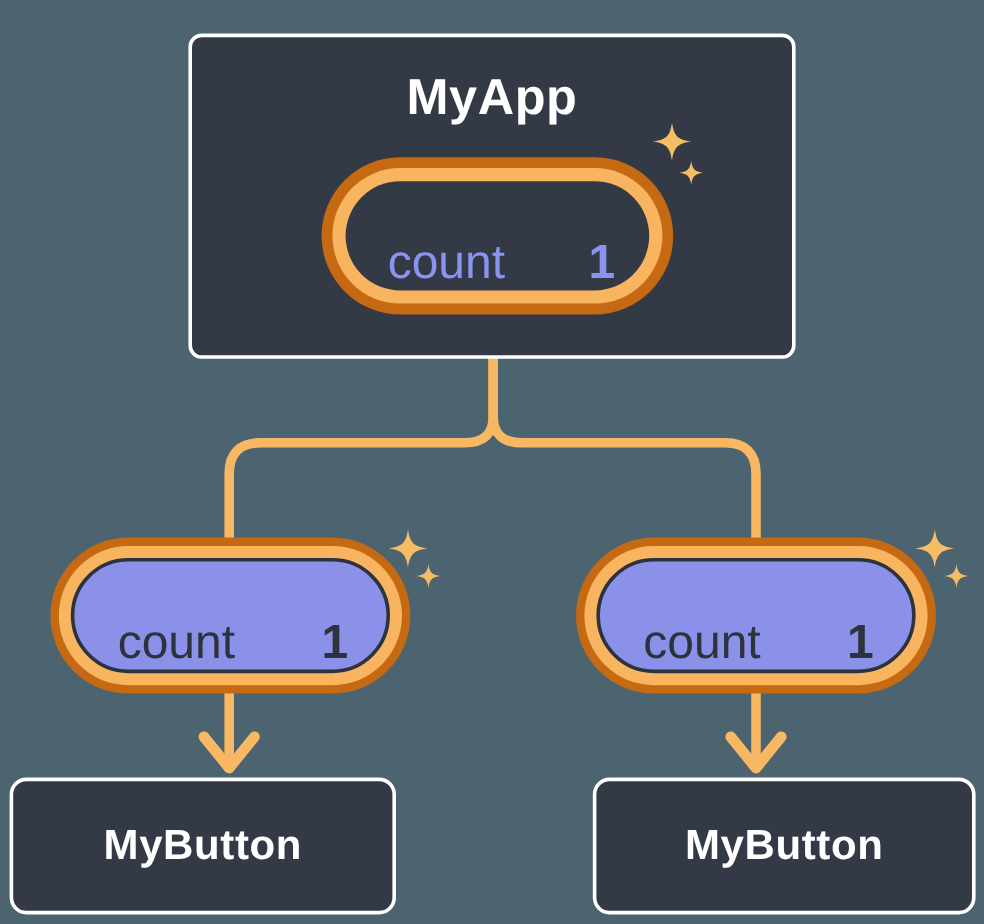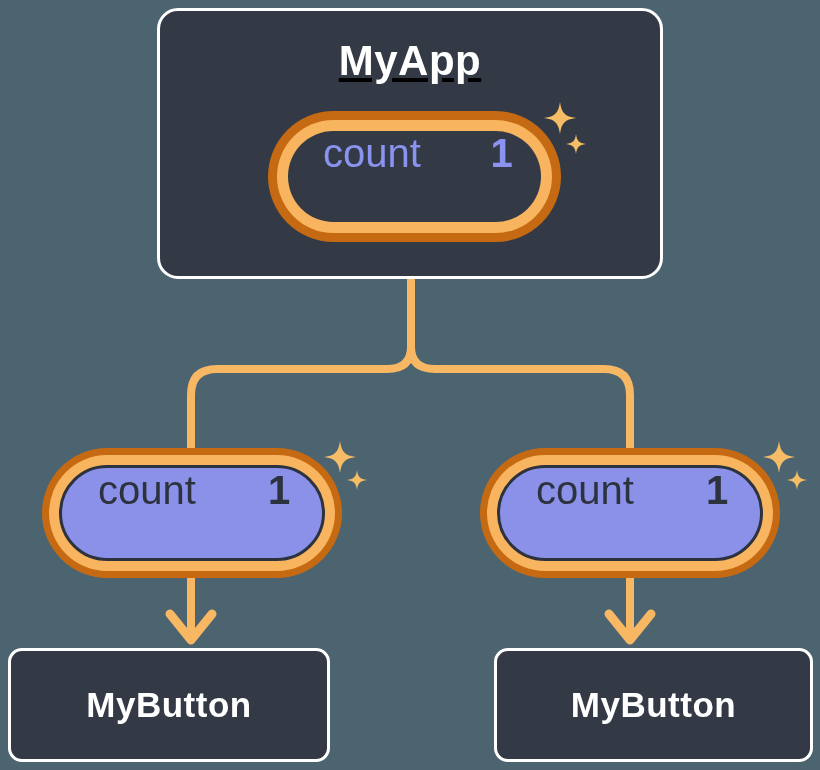--- a/index.html
+++ b/index.html
@@ -18,21 +18,21 @@
     fill:none; stroke:var(--connector); stroke-width:9;
     stroke-linecap:round; stroke-linejoin:round;
   }
   .sparkle { fill:var(--sparkle); }
 
   .node {
     position:absolute; box-sizing:border-box; z-index:1;
     background:var(--node_fill);
     border:3px solid var(--node_border);
   }
-  .node-root { left:157px; top:8px; width:506px; height:271px; border-radius:21px;text-decoration:underline; }
+  .node-root { left:157px; top:28px; width:506px; height:271px; border-radius:11px; }
   .node-leaf { border-radius:14px; display:flex; align-items:center; justify-content:center; }
   .node-leaf-left  { left:8px;   top:648px; width:322px; height:114px; }
   .node-leaf-right { left:494px; top:648px; width:319px; height:114px; }
   .node-title {
     height:100px; display:flex; align-items:center; justify-content:center;
     color:var(--text_light); font-size:42px; font-weight:700; letter-spacing:0.5px;
   }
   .leaf-title { color:var(--text_light); font-size:35px; font-weight:700; letter-spacing:0.5px; }
 
   .pill { position:absolute; box-sizing:border-box; border-radius:999px; z-index:2; }
@@ -40,21 +40,21 @@
     width:100%; height:100%; box-sizing:border-box;
     background:var(--ring_outer); border-radius:999px; padding:9px;
   }
   .pill-ring {
     width:100%; height:100%; box-sizing:border-box;
     background:var(--ring_inner); border-radius:999px; padding:11px;
   }
   .pill-body {
     width:100%; height:100%; box-sizing:border-box;
     border-radius:999px; overflow:hidden;
-    display:flex; align-items:flex-start;
+    display:flex; align-items:flex-end;
   }
   .pill-top { left:108px; top:100px; width:293px; height:131px; }
   .pill-top .pill-body { background:var(--node_fill); }
   .pill-top .pill-key   { color:var(--text_purple); }
   .pill-top .pill-value { color:var(--text_purple); width:79px; }
   .pill-top .pill-divider { width:6px; background:var(--ring_inner); }
 
   .pill-child { width:300px; height:130px; }
   .pill-child .pill-outer { padding:7px; }
   .pill-child .pill-ring  { padding:10px; }

